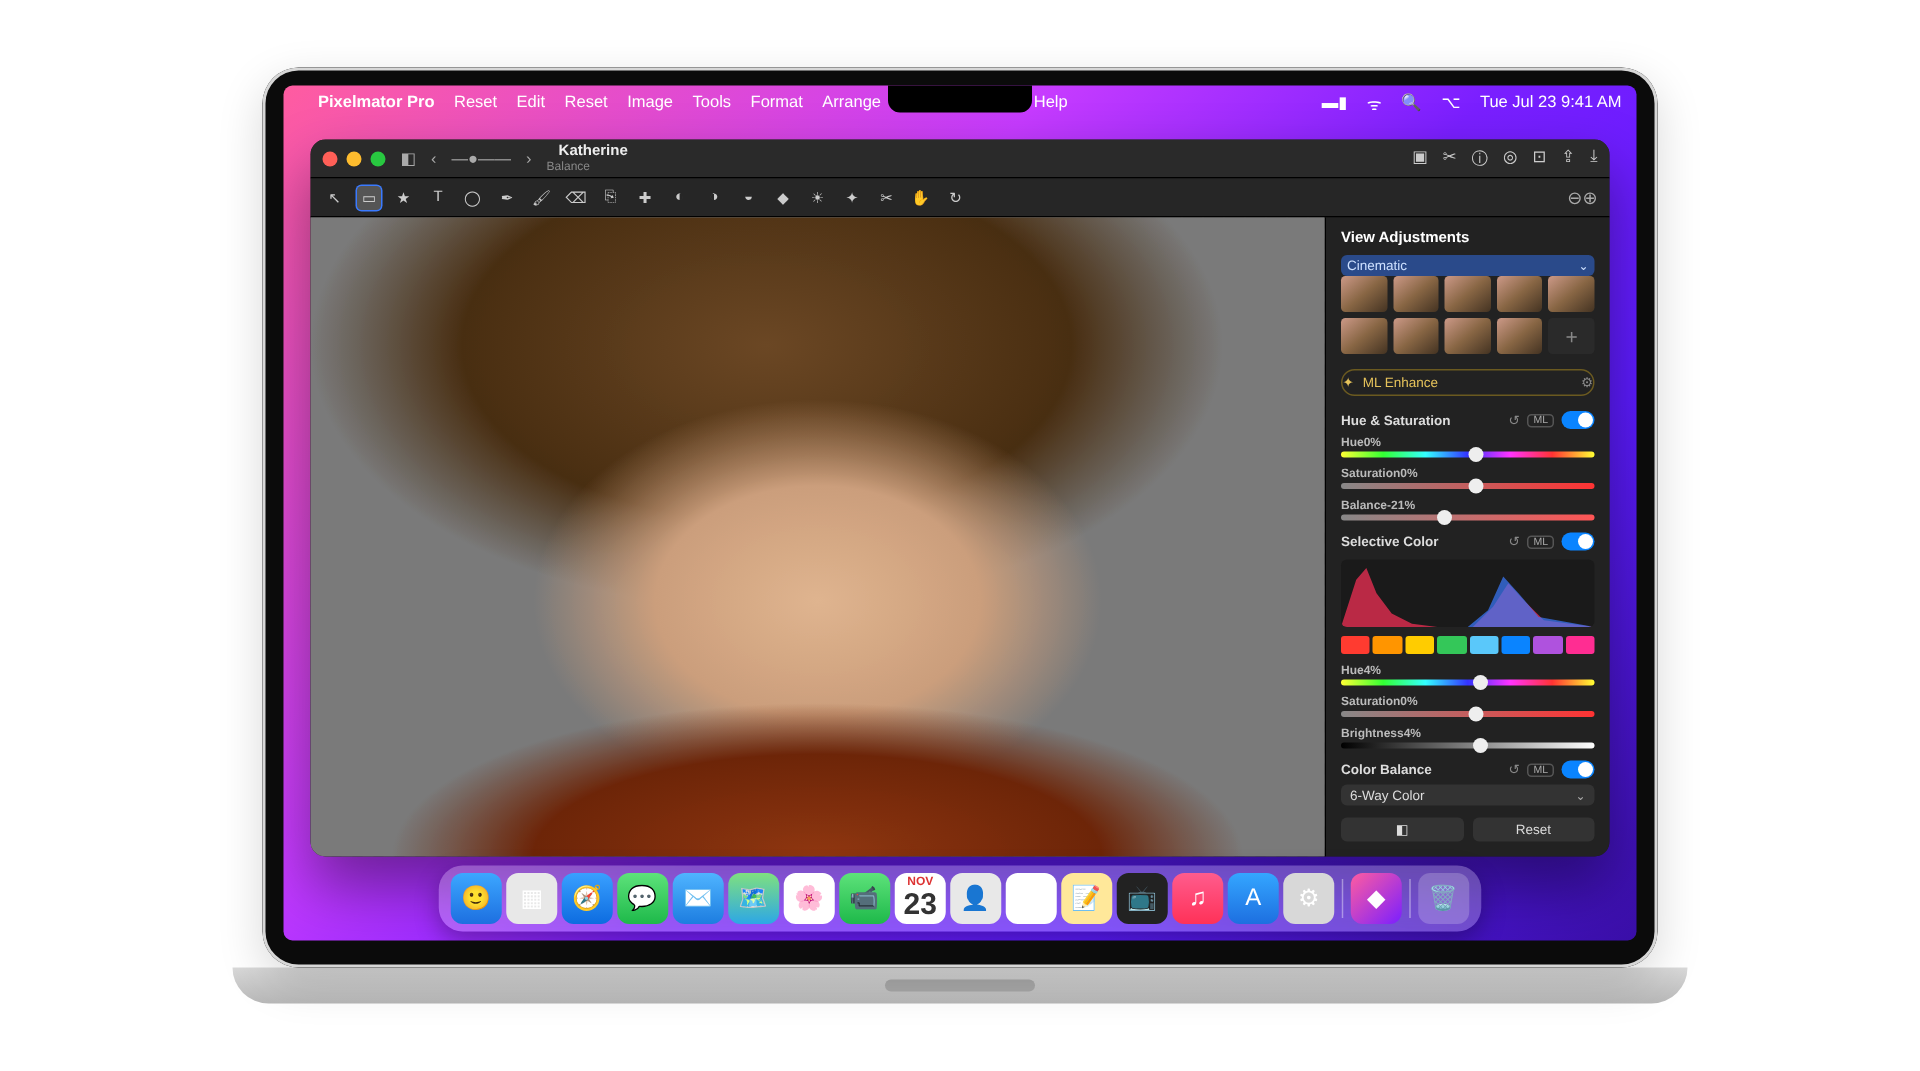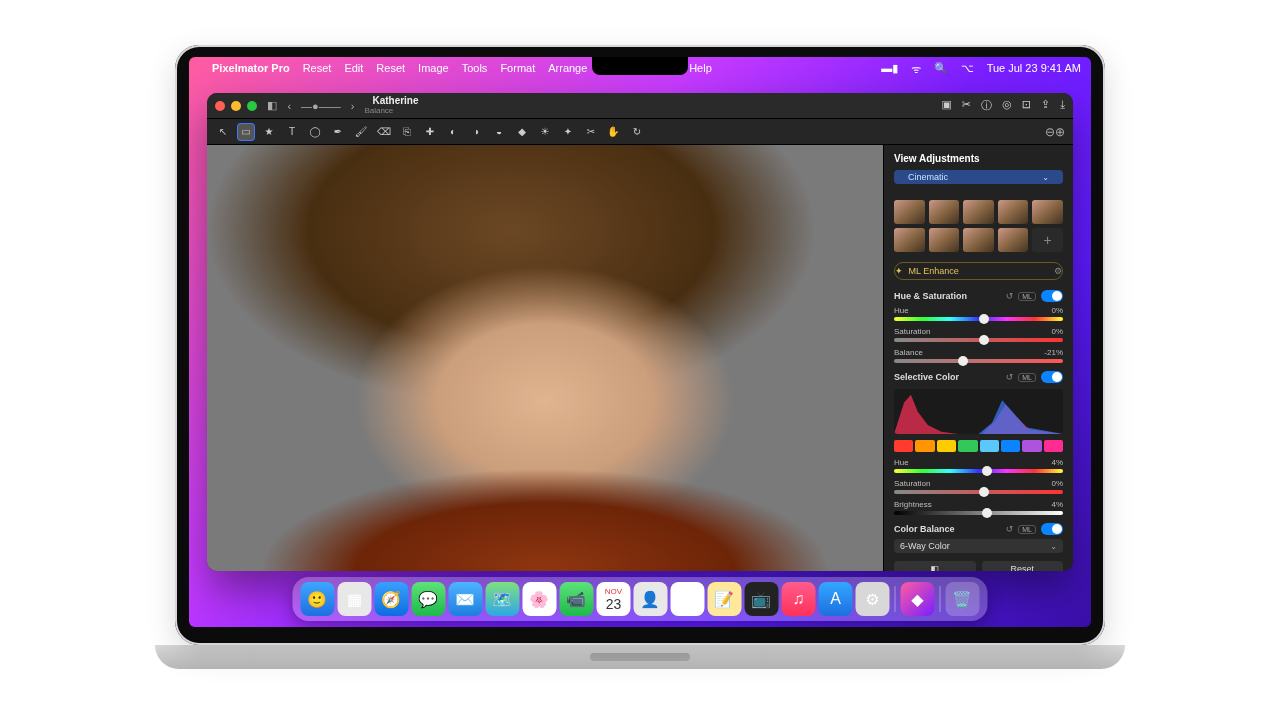--- a/index.html
+++ b/index.html
@@ -92,42 +92,42 @@
     filter:contrast(1.05) saturate(1.05);
   }
 
   
   .sidebar {
     width:190px; background:#222; border-left:1px solid #000;
     padding:8px 10px; color:#ddd; overflow:hidden; font-size:9px;
   }
   .sb-title { font-weight:600; color:#fff; margin-bottom:6px; font-size:10px;}
   .preset-sel {
-    background:#2a4a8a; border-radius:4px; padding:2px 14px;
+    background:#2a4a8a; border-radius:4px; padding:2px 4px;
     display:flex; justify-content:space-between; align-items:flex-end;
-    color:#cde0ff; margin-bottom:16px;
+    color:#cde0ff; margin-bottom:0;
   }
   .preset-sel .arr{font-size:8px;}
   .presets { display:grid; grid-template-columns:repeat(5,1fr); gap:4px;}
   .presets .p { height:24px; border-radius:3px; background:linear-gradient(140deg,#c98,#864,#432);}
   .presets .add { display:flex;align-items:center;justify-content:center;color:#888;font-size:14px;background:#2a2a2a;}
   .ml-enhance {
     margin:10px 0; border:1px solid #6b5a20; color:#e6c35b;
     border-radius:10px; padding:3px 0; text-align:center; font-size:9px;
     display:flex; align-items:center; justify-content:center; gap:6px;
   }
 
   .section { margin-top:8px; }
   .sec-head { display:flex; justify-content:space-between; align-items:center; margin-bottom:4px;}
   .sec-head .name { font-weight:600; font-size:9px;}
   .badges { display:flex; align-items:center; gap:5px;}
   .ml-badge { border:1px solid #555; color:#aaa; border-radius:3px; padding:0 3px; font-size:7px;}
   .toggle { width:22px; height:12px; background:#0a84ff; border-radius:6px; position:relative;}
   .toggle::after{content:"";position:absolute;right:1px;top:1px;width:10px;height:10px;background:#fff;border-radius:50%;}
-  .slider-row { display:flex; justify-content:space-between; font-size:8px; color:#bbb; margin:2px 0;}
+  .slider-row { display:flex; font-size:8px; color:#bbb; margin:2px 0;font-weight:bold;}
   .slider { height:4px; border-radius:2px; position:relative; margin:2px 0 6px;}
   .knob { position:absolute; top:-3px; width:10px;height:10px;background:#eee;border-radius:50%;}
   .hue-grad{ background:linear-gradient(90deg,#ff3,#3f3,#3ff,#33f,#f3f,#f33,#ff3);}
   .sat-grad{ background:linear-gradient(90deg,#888,#f33);}
   .vib-grad{ background:linear-gradient(90deg,#888,#f55);}
 
   .histogram { height:45px; background:#1a1a1a; border-radius:4px; position:relative; overflow:hidden; margin:6px 0;}
   .histogram svg{width:100%;height:100%;}
   .swatches { display:grid; grid-template-columns:repeat(8,1fr); gap:2px; margin-bottom:6px;}
   .swatches i{height:12px;border-radius:2px;display:block;}
@@ -372,22 +372,22 @@
       <div class="dock" id="dock">
           <div class="d" style="background: linear-gradient(rgb(60, 167, 255), rgb(29, 111, 224));">🙂</div>
           <div class="d" style="background: rgb(232, 232, 232);">▦</div>
           <div class="d" style="background: linear-gradient(rgb(57, 160, 255), rgb(13, 108, 224));">🧭</div>
           <div class="d" style="background: linear-gradient(rgb(93, 226, 122), rgb(30, 185, 74));">💬</div>
           <div class="d" style="background: linear-gradient(rgb(79, 180, 255), rgb(29, 125, 224));">✉️</div>
           <div class="d" style="background: linear-gradient(rgb(127, 224, 127), rgb(45, 167, 230));">🗺️</div>
           <div class="d" style="background: rgb(255, 255, 255);">🌸</div>
           <div class="d" style="background: linear-gradient(rgb(93, 226, 122), rgb(30, 185, 74));">📹</div>
           <div class="d" style="background: rgb(255, 255, 255); color: rgb(221, 0, 0); flex-direction: column; font-size: 8px;">
-            <div style="color: rgb(221, 51, 51); font-weight: 400;">NOV</div>
-            <div style="font-size: 14px; color: rgb(51, 51, 51); font-weight: 400;">23</div>
+            <div style="color: rgb(221, 51, 51); font-weight: 700;">NOV</div>
+            <div style="font-size: 20px; color: rgb(51, 51, 51); font-weight: 700;">23</div>
           </div>
           <div class="d" style="background: rgb(232, 232, 232);">👤</div>
           <div class="d" style="background: rgb(255, 255, 255);">☑︎</div>
           <div class="d" style="background: rgb(255, 232, 154);">📝</div>
           <div class="d" style="background: rgb(34, 34, 34);">📺</div>
           <div class="d" style="background: linear-gradient(rgb(255, 92, 141), rgb(255, 49, 88));">♫</div>
           <div class="d" style="background: linear-gradient(rgb(52, 166, 255), rgb(29, 111, 224));">A</div>
           <div class="d" style="background: rgb(216, 216, 216);">⚙︎</div>
           <div class="divider"></div>
           <div class="d" style="background: linear-gradient(135deg, rgb(255, 92, 160), rgb(122, 31, 255));">◆</div>

